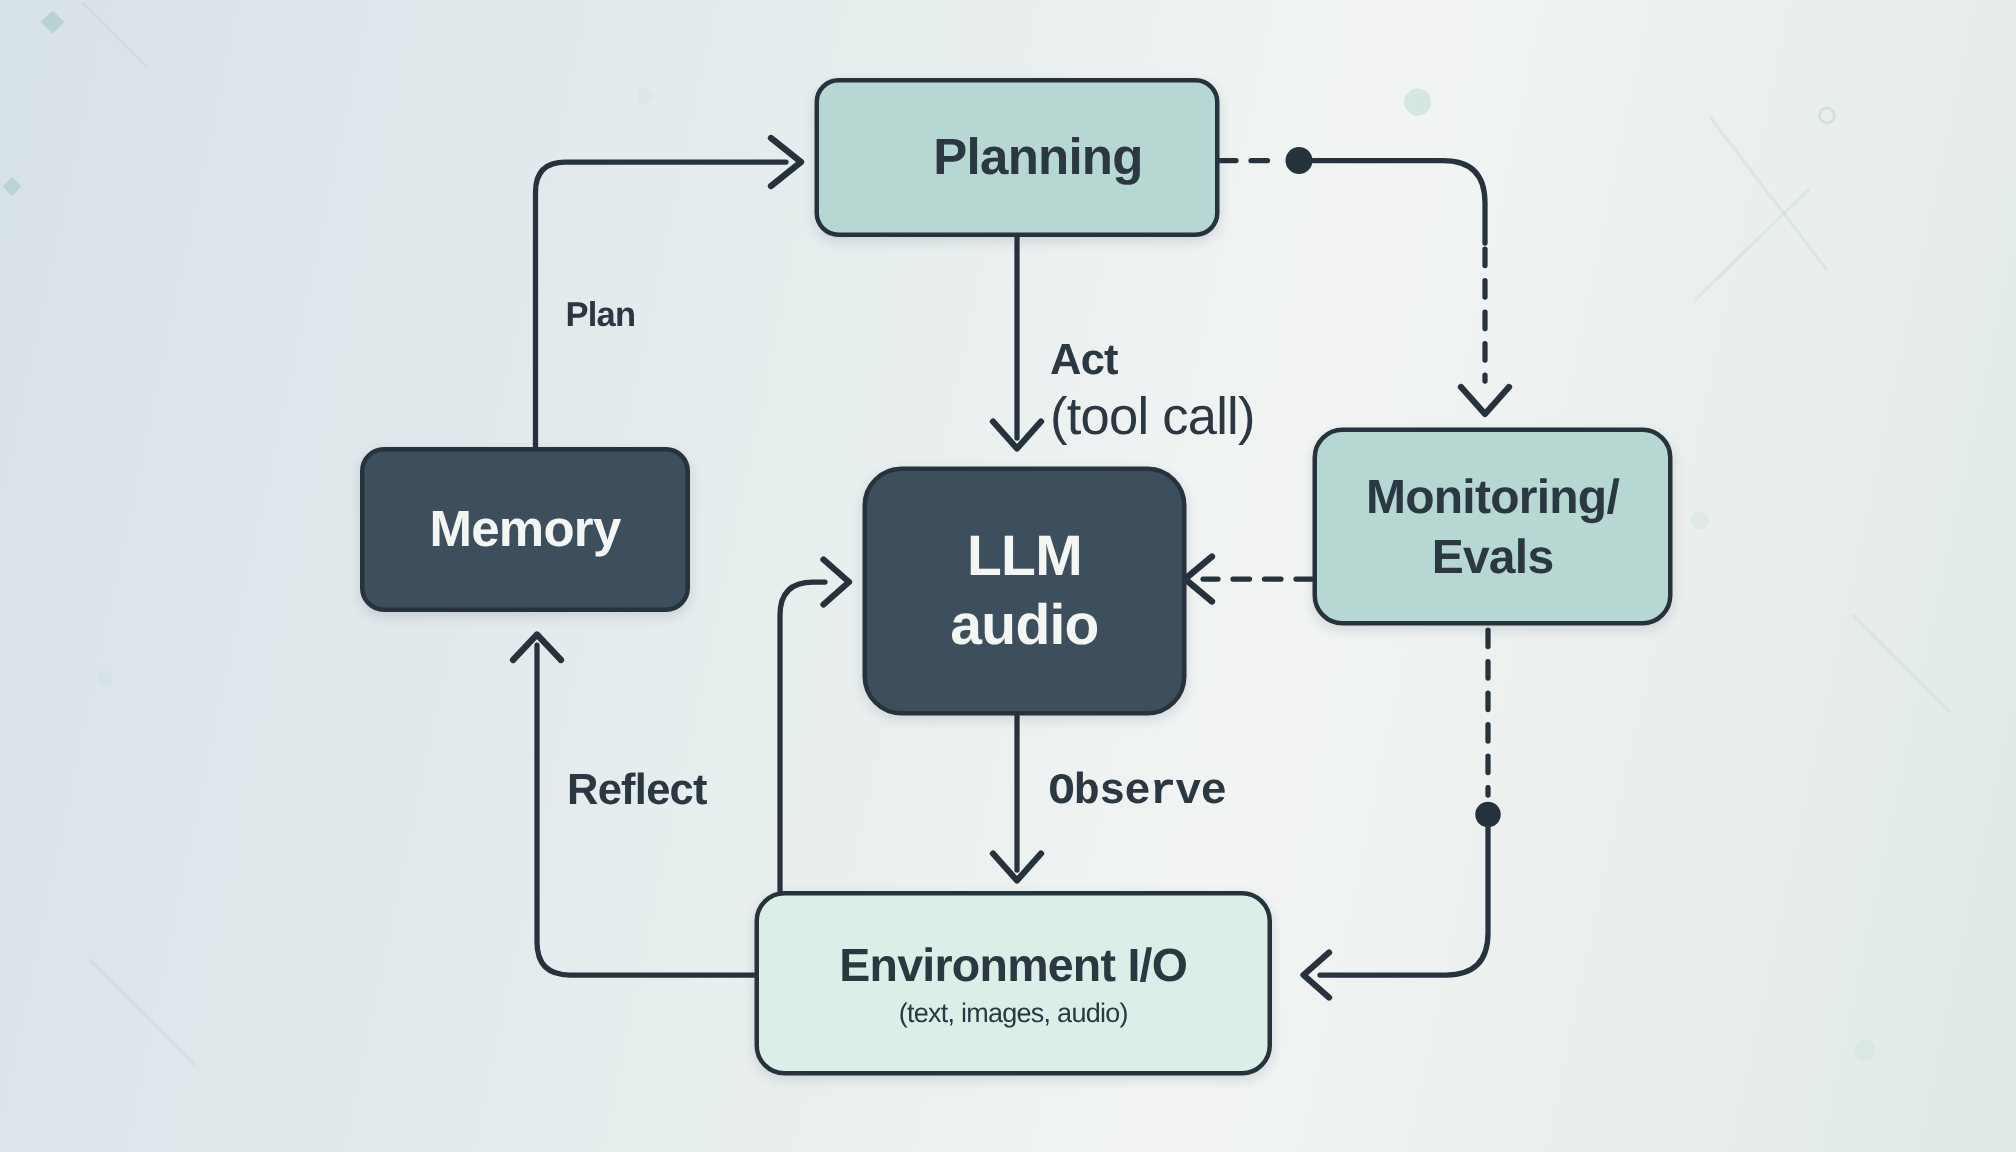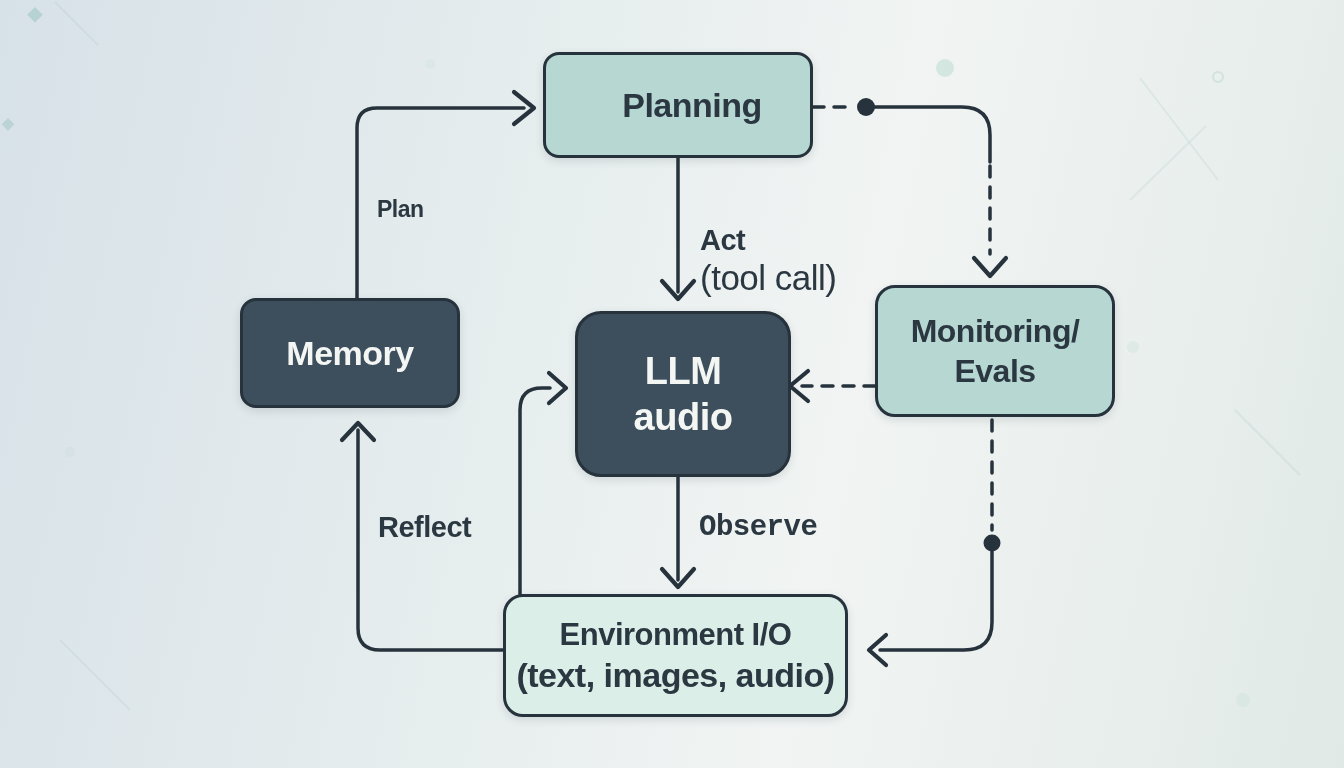--- a/index.html
+++ b/index.html
@@ -28,21 +28,21 @@
   .node .l1{font-weight:bold;}
   .edge-label{position:absolute;color:var(--text-dark);letter-spacing:-0.5px;white-space:nowrap;}
   .edge-label.b{font-weight:bold;}
 
   #node-planning{left:543px;top:52px;width:270px;height:106px;border-radius:16px;font-size:34px;padding-left:28px;}
   #node-memory{left:240px;top:298px;width:220px;height:110px;border-radius:16px;font-size:34px;}
   #node-llm{left:575px;top:311px;width:216px;height:166px;border-radius:26px;font-size:38px;line-height:1.22;}
   #node-monitoring{left:875px;top:285px;width:240px;height:132px;border-radius:20px;font-size:32px;line-height:1.25;}
   #node-environment{left:503px;top:594px;width:345px;height:123px;border-radius:20px;}
   #node-environment .l1{font-size:31px;}
-  #node-environment .l2{font-size:34px;font-weight:bold;margin-top:3px;}
+  #node-environment .l2{font-size:18px;font-weight:normal;margin-top:3px;}
 
   #label-plan{left:377px;top:196px;font-size:23px;}
   #label-act{left:700px;top:224px;font-size:29px;text-align:center;}
   #label-act-sub{left:700px;top:258px;font-size:35px;font-weight:normal;}
   #label-observe{left:699px;top:511px;font-size:29px;font-family:Liberation Mono, monospace;}
   #label-reflect{left:378px;top:511px;font-size:29px;text-align:center;}
 </style>
 </head>
 <body>
 

